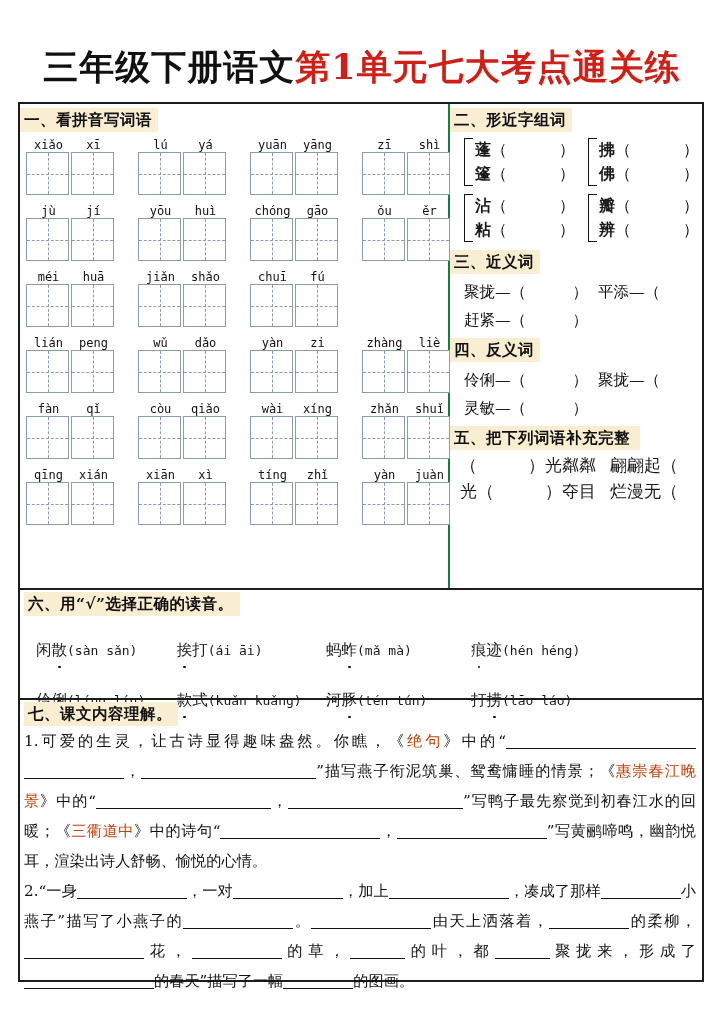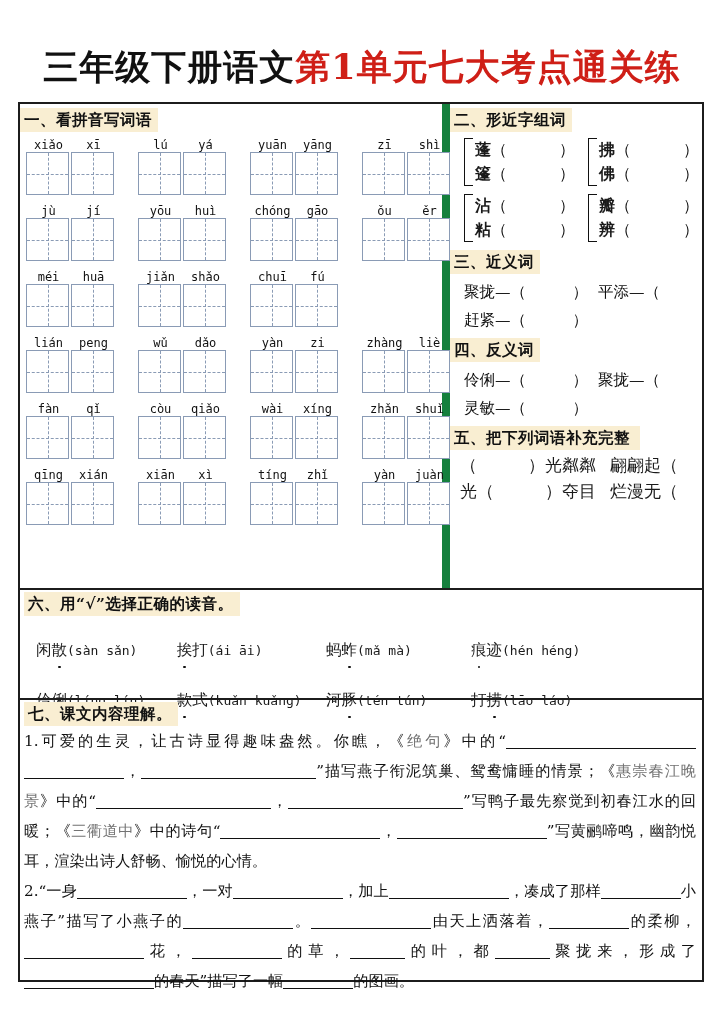--- a/index.html
+++ b/index.html
@@ -52,21 +52,21 @@
   .top-cols {
     position: absolute;
     left: 0; top: 0;
     width: 682px;
     height: 484px;
     display: flex;
   }
   .col-left {
     width: 430px;
     box-sizing: border-box;
-    border-right: 8px solid #15803d;
+    border-right: 2px solid #15803d;
     position: relative;
     padding: 4px 8px 0 0;
   }
   .col-right {
     flex: 1;
     position: relative;
     box-sizing: border-box;
     padding: 4px 0 16px 0;
   }
   .cols-bottom-rule {
@@ -247,21 +247,21 @@
   }
   .para {
     font-family: "DejaVu Serif", "Liberation Serif", serif;
     font-size: 15.2px;
     line-height: 30px;
     color: #111;
     text-align: justify;
     text-justify: inter-character;
     word-break: break-all;
   }
-  .red { color: #737373; }
+  .red { color: #c2410c; }
   .bl {
     display: inline-block;
     border-bottom: 1.6px solid #111;
     vertical-align: -3px;
   }
   .bl.w55 { width: 55px; }
   .bl.w70 { width: 70px; }
   .bl.w80 { width: 80px; }
   .bl.w90 { width: 90px; }
   .bl.w100 { width: 100px; }

